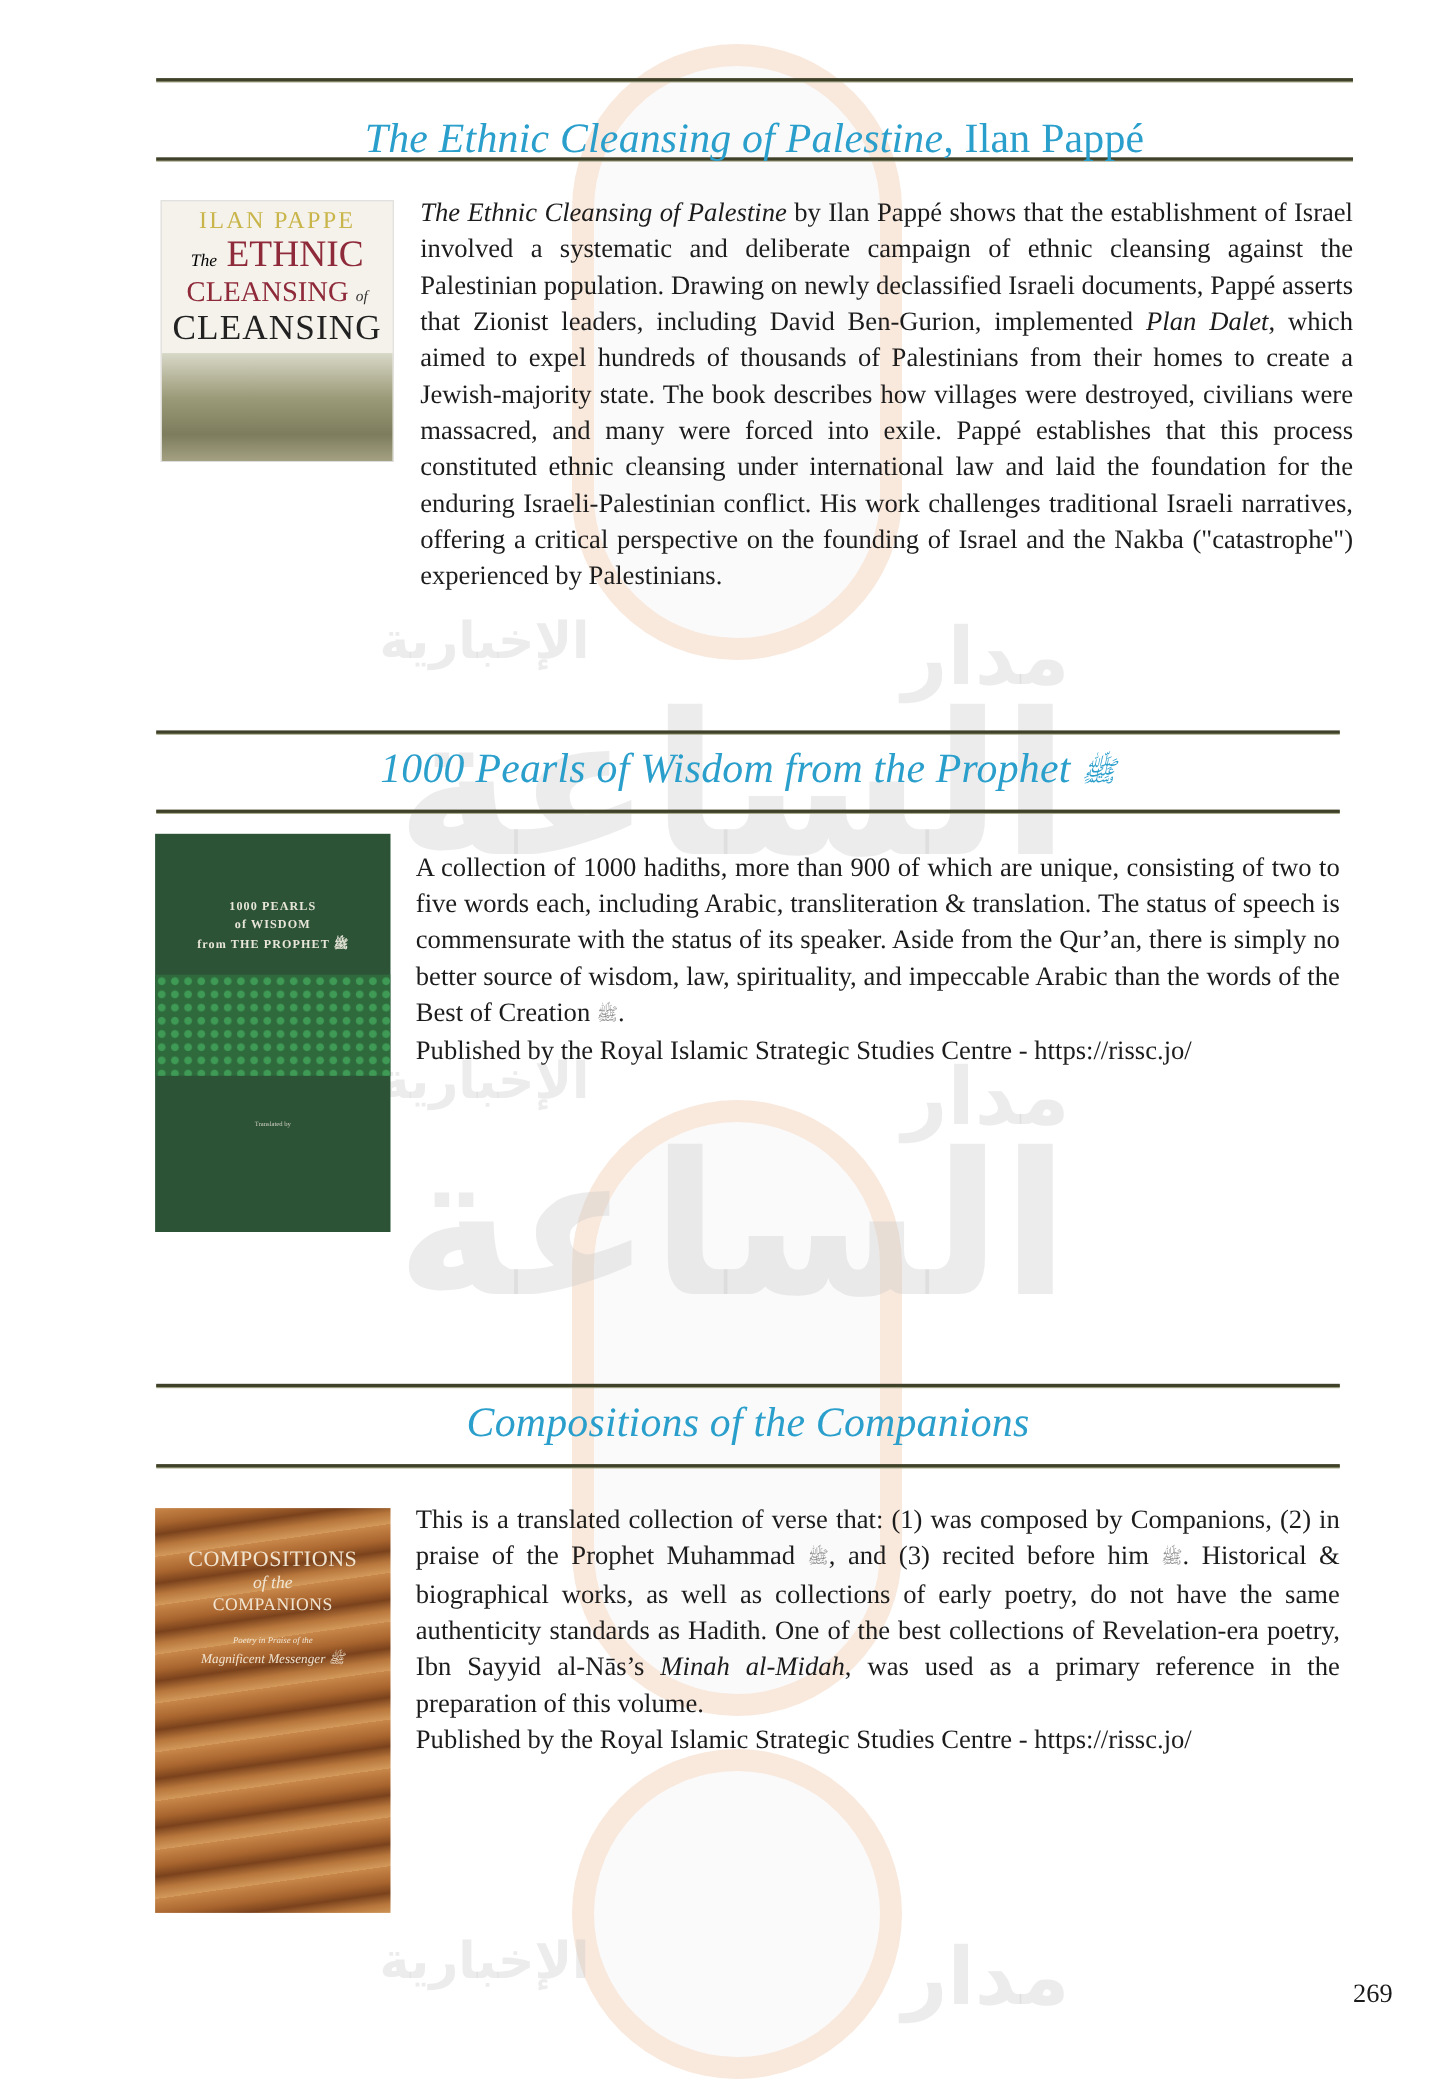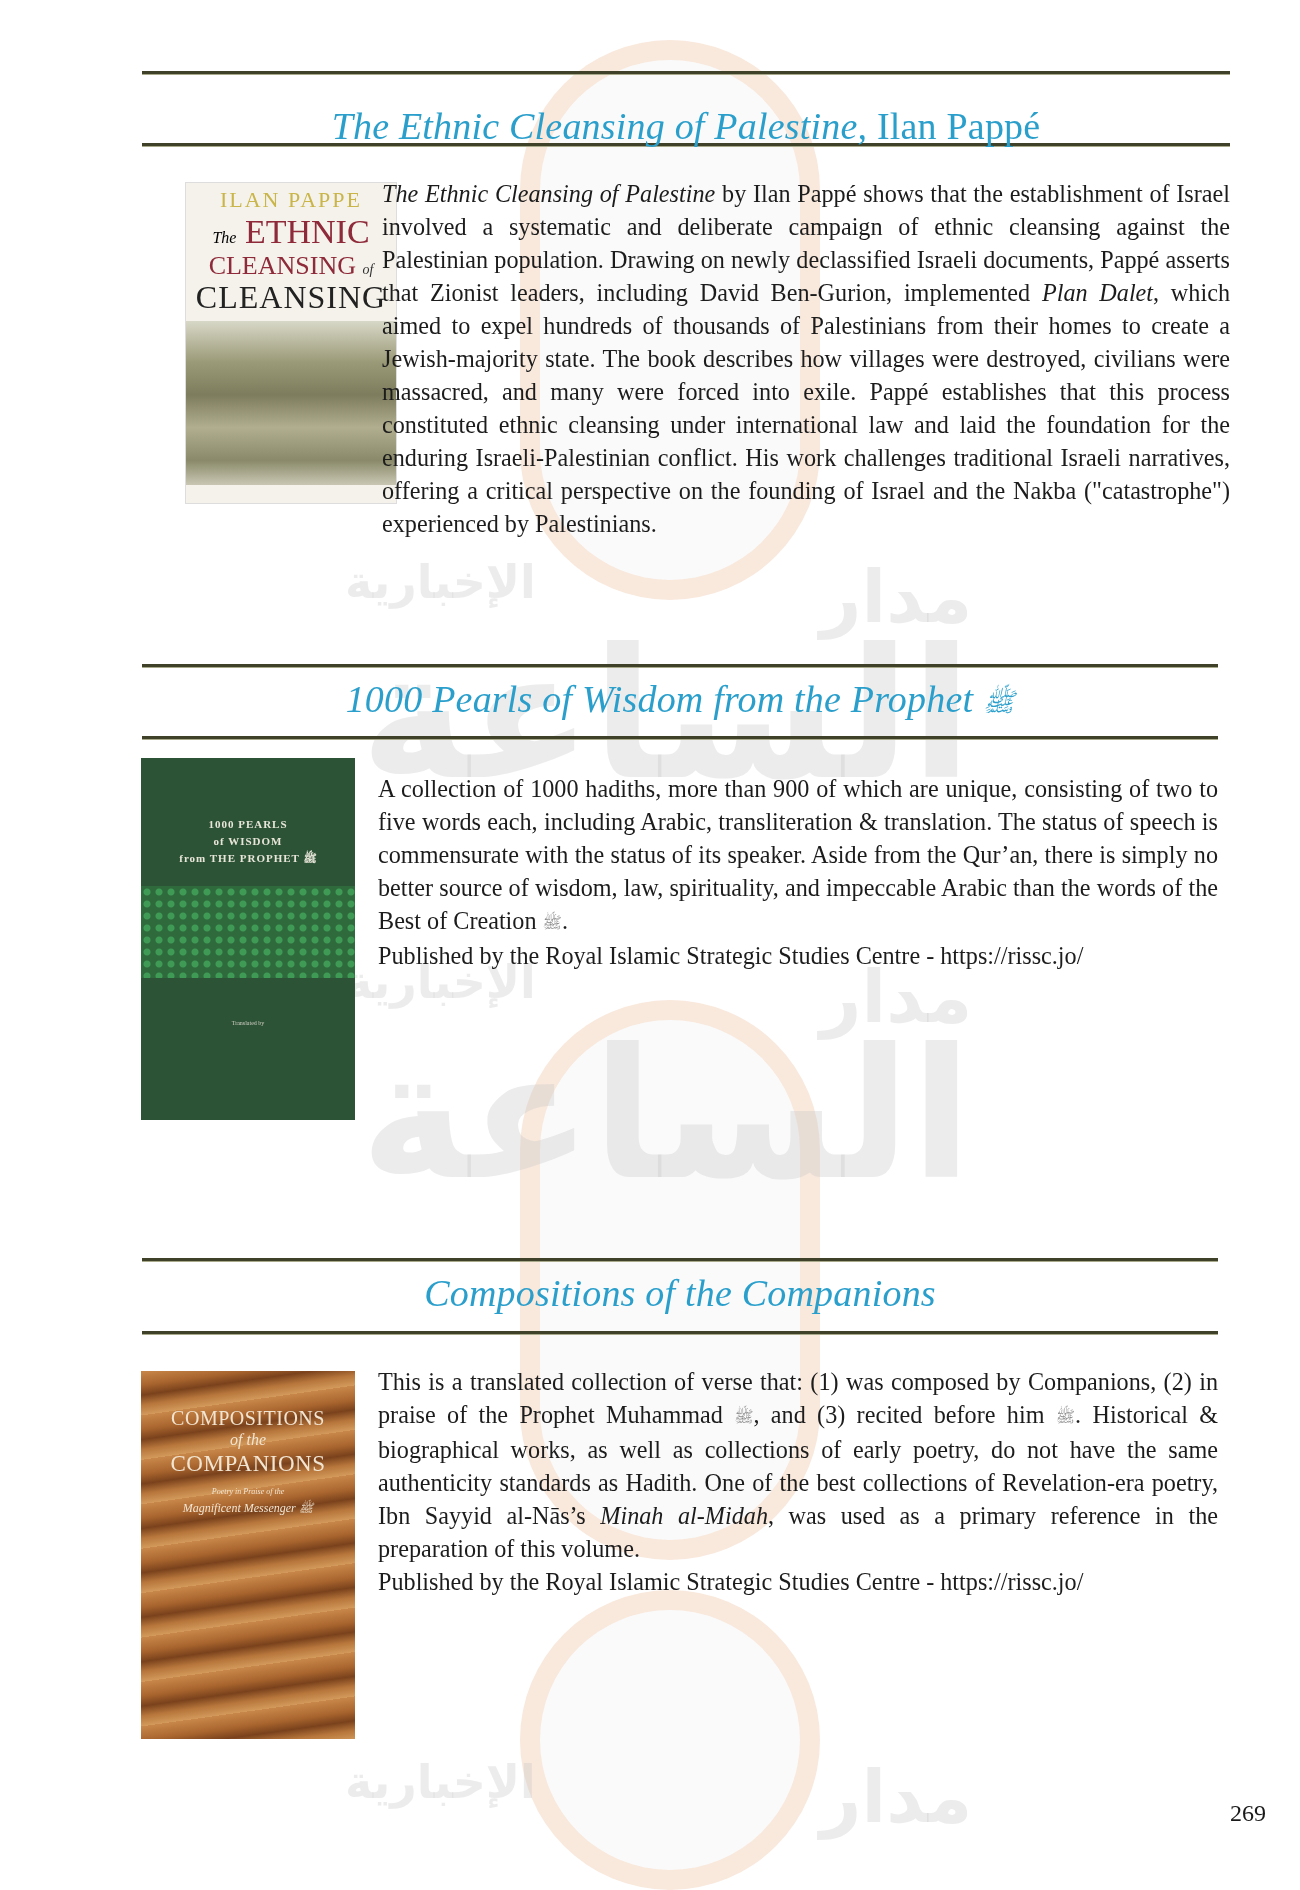--- a/index.html
+++ b/index.html
@@ -20,21 +20,21 @@
   .cover { position:absolute; z-index:2; overflow:hidden; box-sizing:border-box; }
   .para { position:absolute; z-index:2; font-size:24.2px; line-height:33px; text-align:justify;
           color:#1c1c1c; }
   .para p { margin:0; }
   .para em { font-style:italic; }
   .pub { text-align:left; }
   .pbuh { font-size:16px; color:#888; vertical-align:1px; }
   .pagenum { position:absolute; left:1230px; top:1800px; font-size:24px; z-index:2; }
 
   
-  .c1 { left:146px; top:182px; width:212px; height:322px; background:#f4f2ea; border:1px solid #ddd;margin-left:39px; }
+  .c1 { left:146px; top:182px; width:212px; height:238px; background:#f4f2ea; border:1px solid #ddd; }
   .c1 .author { position:absolute; top:4px; width:100%; text-align:center; color:#c9b54a; font-size:22px; letter-spacing:2px; }
   .c1 .t1 { position:absolute; top:30px; width:100%; text-align:center; color:#8e2a3a; font-size:34px; }
   .c1 .t1 small { font-size:16px; font-style:italic; color:#000000; }
   .c1 .t2 { position:absolute; top:68px; width:100%; text-align:center; color:#8e2a3a; font-size:26px; }
   .c1 .t2 small { font-size:14px; font-style:italic; color:#333; }
   .c1 .t3 { position:absolute; top:96px; width:100%; text-align:center; color:#222; font-size:32px; letter-spacing:1px; }
   .c1 .photo { position:absolute; top:138px; left:0; width:100%; height:164px;
                background:linear-gradient(180deg,#d8d8c8 0%,#9b9a78 25%,#7d7c5c 45%,#b0ae8e 65%,#8a8a6a 85%,#c9c7b3 100%); }
   
   .c2 { left:141px; top:758px; width:214px; height:362px; background:#2d5337; }
@@ -104,21 +104,21 @@
 </section>
 
 <section>
   <div class="rule" style="top:1258px;width:1076px;"></div>
   <div class="title" style="top:1271px;width:1076px;">Compositions of the Companions</div>
   <div class="rule" style="top:1331px;width:1076px;"></div>
 
   <div class="cover c3">
     <div class="ct" style="top:36px;font-size:20px;letter-spacing:0.5px;">COMPOSITIONS</div>
     <div class="ct" style="top:60px;font-size:16px;font-style:italic;">of the</div>
-    <div class="ct" style="top:80px;font-size:23px;letter-spacing:0.5px;text-align:center;">COMPANIONS</div>
+    <div class="ct" style="top:80px;font-size:16px;letter-spacing:0.5px;text-align:center;">COMPANIONS</div>
     <div class="ct" style="top:116px;font-size:8px;font-style:italic;">Poetry in Praise of the</div>
     <div class="ct" style="top:130px;font-size:12px;font-style:italic;">Magnificent Messenger ﷺ</div>
   </div>
 
   <div class="para" style="left:378px;top:1365px;width:840px;">
     <p><span>This is a translated collection of verse that: (1) was composed by Companions, (2) in praise of the Prophet Muhammad </span><span class="pbuh">ﷺ</span><span>, and (3) recited before him </span><span class="pbuh">ﷺ</span><span>. Historical &amp; biographical works, as well as collections of early poetry, do not have the same authenticity standards as Hadith. One of the best collections of Revelation-era poetry, Ibn Sayyid al-Nās’s </span><em>Minah al-Midah</em><span>, was used as a primary reference in the preparation of this volume.</span></p>
     <p class="pub">Published by the Royal Islamic Strategic Studies Centre - https://rissc.jo/</p>
   </div>
 </section>
 

